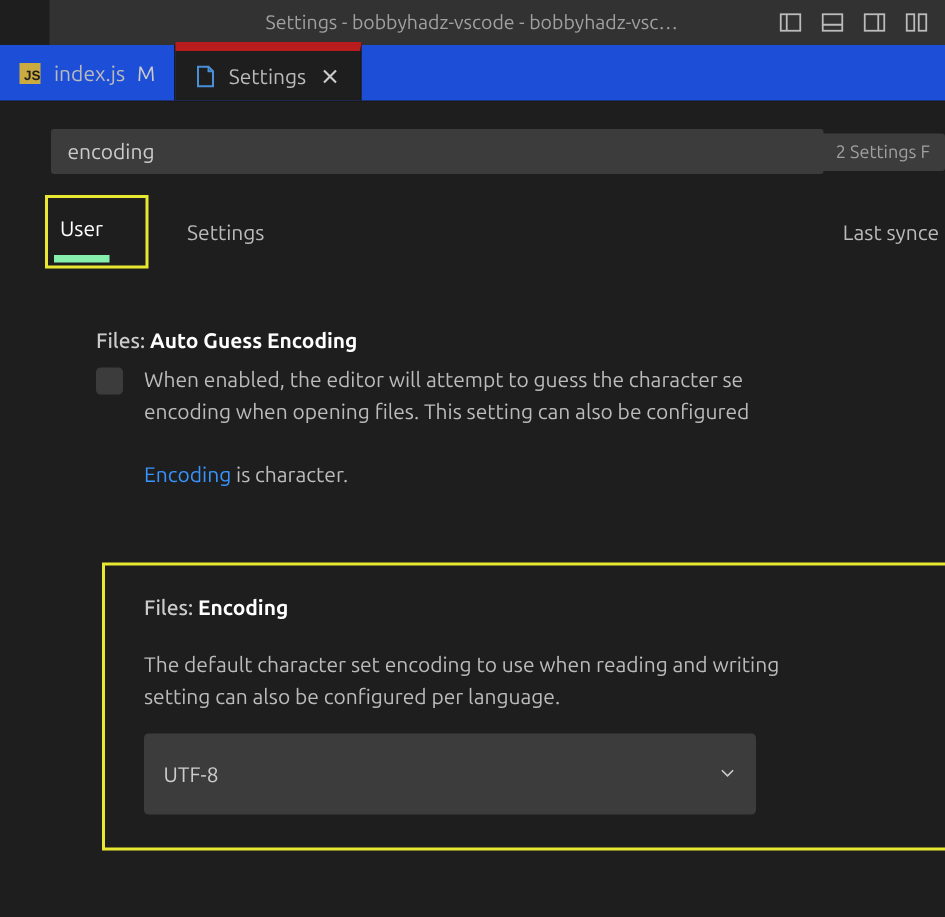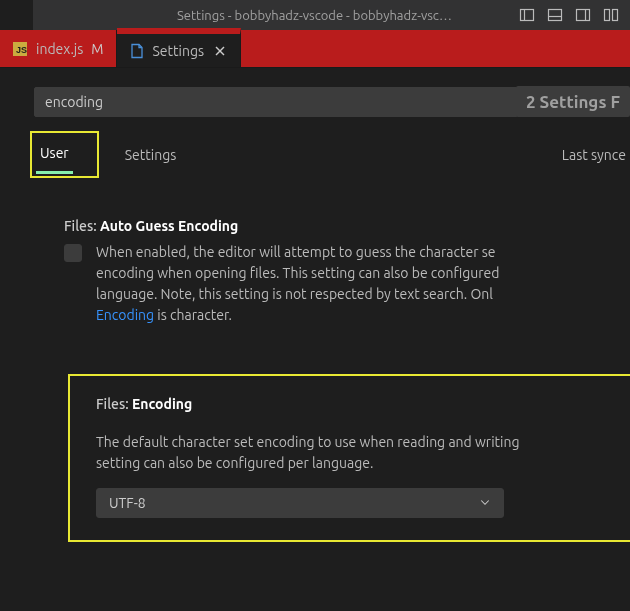--- a/index.html
+++ b/index.html
@@ -37,21 +37,21 @@
   .title-icon-box {
     width: 18px;
     height: 14px;
     display: flex;
     align-items: center;
     justify-content: center;
   }
   .title-icon-box svg { width: 16px; height: 16px; }
   .tabs-row {
     height: 38px;
-    background: #b91c1c;
+    background: #1d4ed8;
     display: flex;
     align-items: stretch;
     border-bottom: 1px solid #1a1a1a;
   }
   .tab {
     display: flex;
     align-items: center;
     padding: 0 12px;
     gap: 8px;
     font-size: 14px;
@@ -86,25 +86,24 @@
     padding:6px 10px;
     font-size:14px;
     border-radius:2px;
     outline:none;
     font-family: inherit;
   }
   .search-count {
     background:#3c3c3c;
     color:#a0a0a0;
     padding:6px 10px;
-    font-size:17px;
+    font-size:12px;
     border-radius:2px;
     margin-left:-2px;
     white-space:nowrap;
-    font-weight:bold;
   }
   .scope-row {
     display:flex;
     align-items:center;
     gap:22px;
     color:#bbbbbb;
     font-size:14px;
     margin-left: 8px;
   }
   .scope-user-wrap {
@@ -113,21 +112,21 @@
     display:flex;
     align-items:center;
     margin-left:-12px;
   }
   .scope-tab {
     padding: 10px 4px 10px 4px;
     cursor:pointer;
   }
   .scope-tab.active {
     color:#ffffff;
-    border-bottom:3px solid #86efac;
+    border-bottom:5px solid #86efac;
   }
   .sync-text {
     margin-left:auto;
     padding-right:4px;
     color:#bbbbbb;
     font-size:14px;
   }
   .settings-list {
     margin-top: 40px;
     padding-left: 30px;
@@ -168,21 +167,21 @@
     margin-left: 4px;
     margin-right: -6px;
   }
   .dropdown {
     margin-top:14px;
     background:#3c3c3c;
     border:1px solid #3c3c3c;
     border-radius:3px;
     display:flex;
     align-items:center;
-    padding:6px 12px;
+    padding:18px 12px;
     width:408px;
     max-width:100%;
     cursor:pointer;
     color:#cccccc;
     font-size:14px;
     justify-content:space-between;
   }
   .dropdown .chev { color:#cccccc; }
   svg { stroke: currentColor; fill: none; }
 </style>
@@ -268,21 +267,21 @@
       <div class="setting-title">
         <span class="cat">Files:</span>
         <span> </span>
         <span class="name">Auto Guess Encoding</span>
       </div>
       <div class="setting-desc-row">
         <div class="checkbox"></div>
         <div class="desc-text">
           <span>When enabled, the editor will attempt to guess the character se</span><br>
           <span>encoding when opening files. This setting can also be configured</span><br>
-          <span>language. Note, this setting is not respected by text search. Onl</span><br>
+          <br>
           <span class="link">Encoding</span><span> is character.</span>
         </div>
       </div>
     </div>
 
     <div class="highlight-box">
       <div class="setting-title">
         <span class="cat">Files:</span>
         <span> </span>
         <span class="name">Encoding</span>

